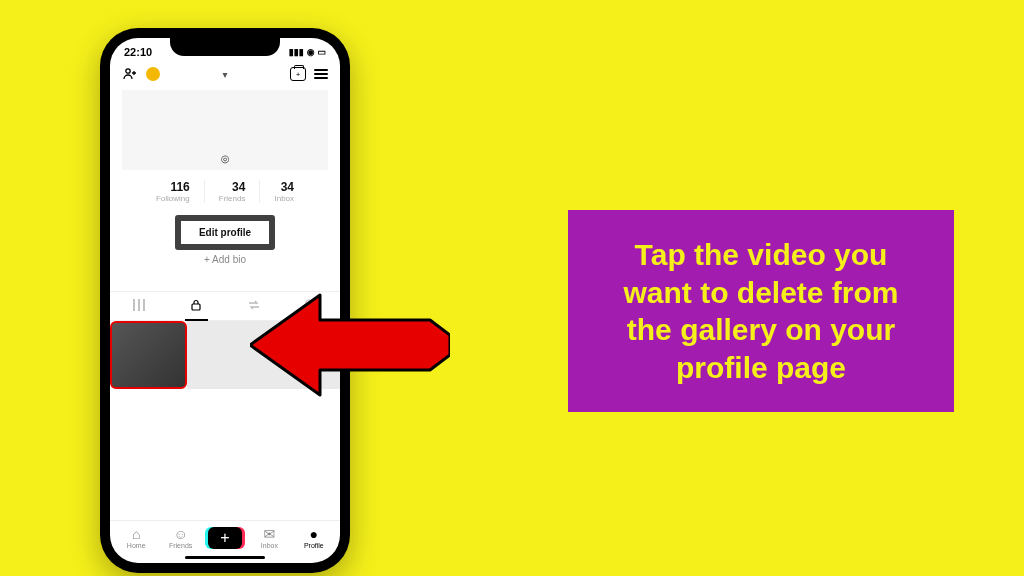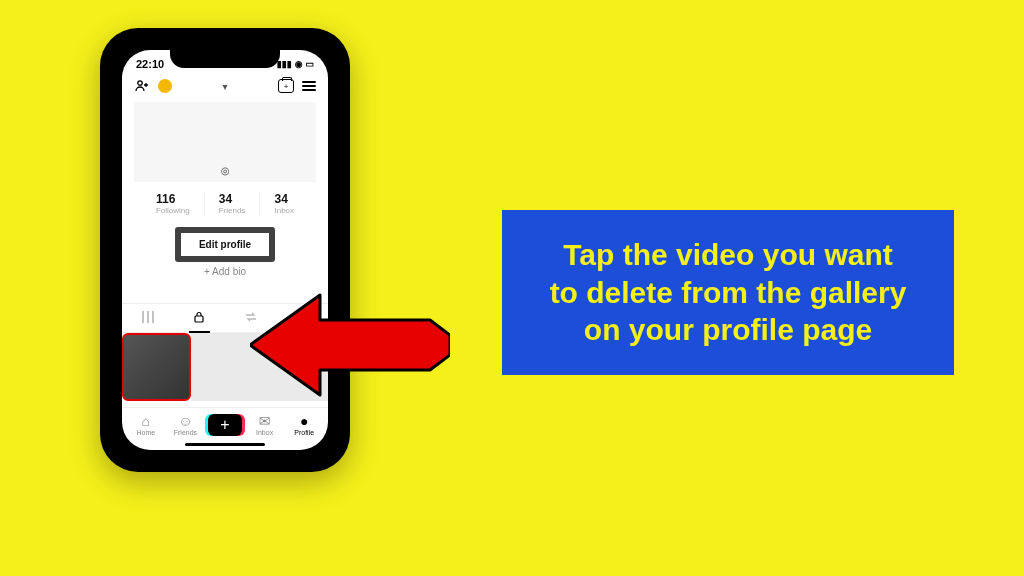--- a/index.html
+++ b/index.html
@@ -9,24 +9,24 @@
     background: #f5f01a;
     font-family: Arial, Helvetica, sans-serif;
     position: relative;
     overflow: hidden;
   }
   .phone-frame {
     position: absolute;
     left: 100px;
     top: 28px;
     width: 250px;
-    height: 444px;
+    height: 545px;
     background: #000;
     border-radius: 38px;
-    padding: 22px;
+    padding: 10px;
     box-shadow: 0 10px 30px rgba(0,0,0,0.3);
   }
   .phone-screen {
     width: 100%;
     height: 100%;
     background: #fff;
     border-radius: 28px;
     overflow: hidden;
     position: relative;
     display: flex;
@@ -81,21 +81,21 @@
     font-size: 10px;
     color: #333;
   }
   .stats {
     display: flex;
     justify-content: center;
     gap: 0;
     padding: 10px 0 6px;
   }
   .stat {
-    text-align: left;
+    text-align: right;
     padding: 0 14px;
     border-right: 1px solid #eee;
   }
   .stat:last-child { border-right: none; }
   .stat .num { font-size: 12px; font-weight: 700; color:#111; }
   .stat .lbl { font-size: 8px; color:#aaa; }
   .edit-btn {
     margin: 6px auto 4px;
     width: 100px;
     padding: 6px 0;
@@ -177,22 +177,22 @@
   .home-indicator {
     width: 80px; height: 3px; background:#000; border-radius:3px;
     margin: 3px auto 4px;
   }
 
   
   .instruction {
     position: absolute;
     right: 70px;
     top: 210px;
-    width: 452px;
-    background: #1d4ed8;
+    width: 386px;
+    background: #a21caf;
     color: #f5f01a;
     padding: 26px 44px;
     font-size: 30px;
     font-weight: 700;
     text-align: center;
     line-height: 1.25;
   }
 
   
   .arrow {

